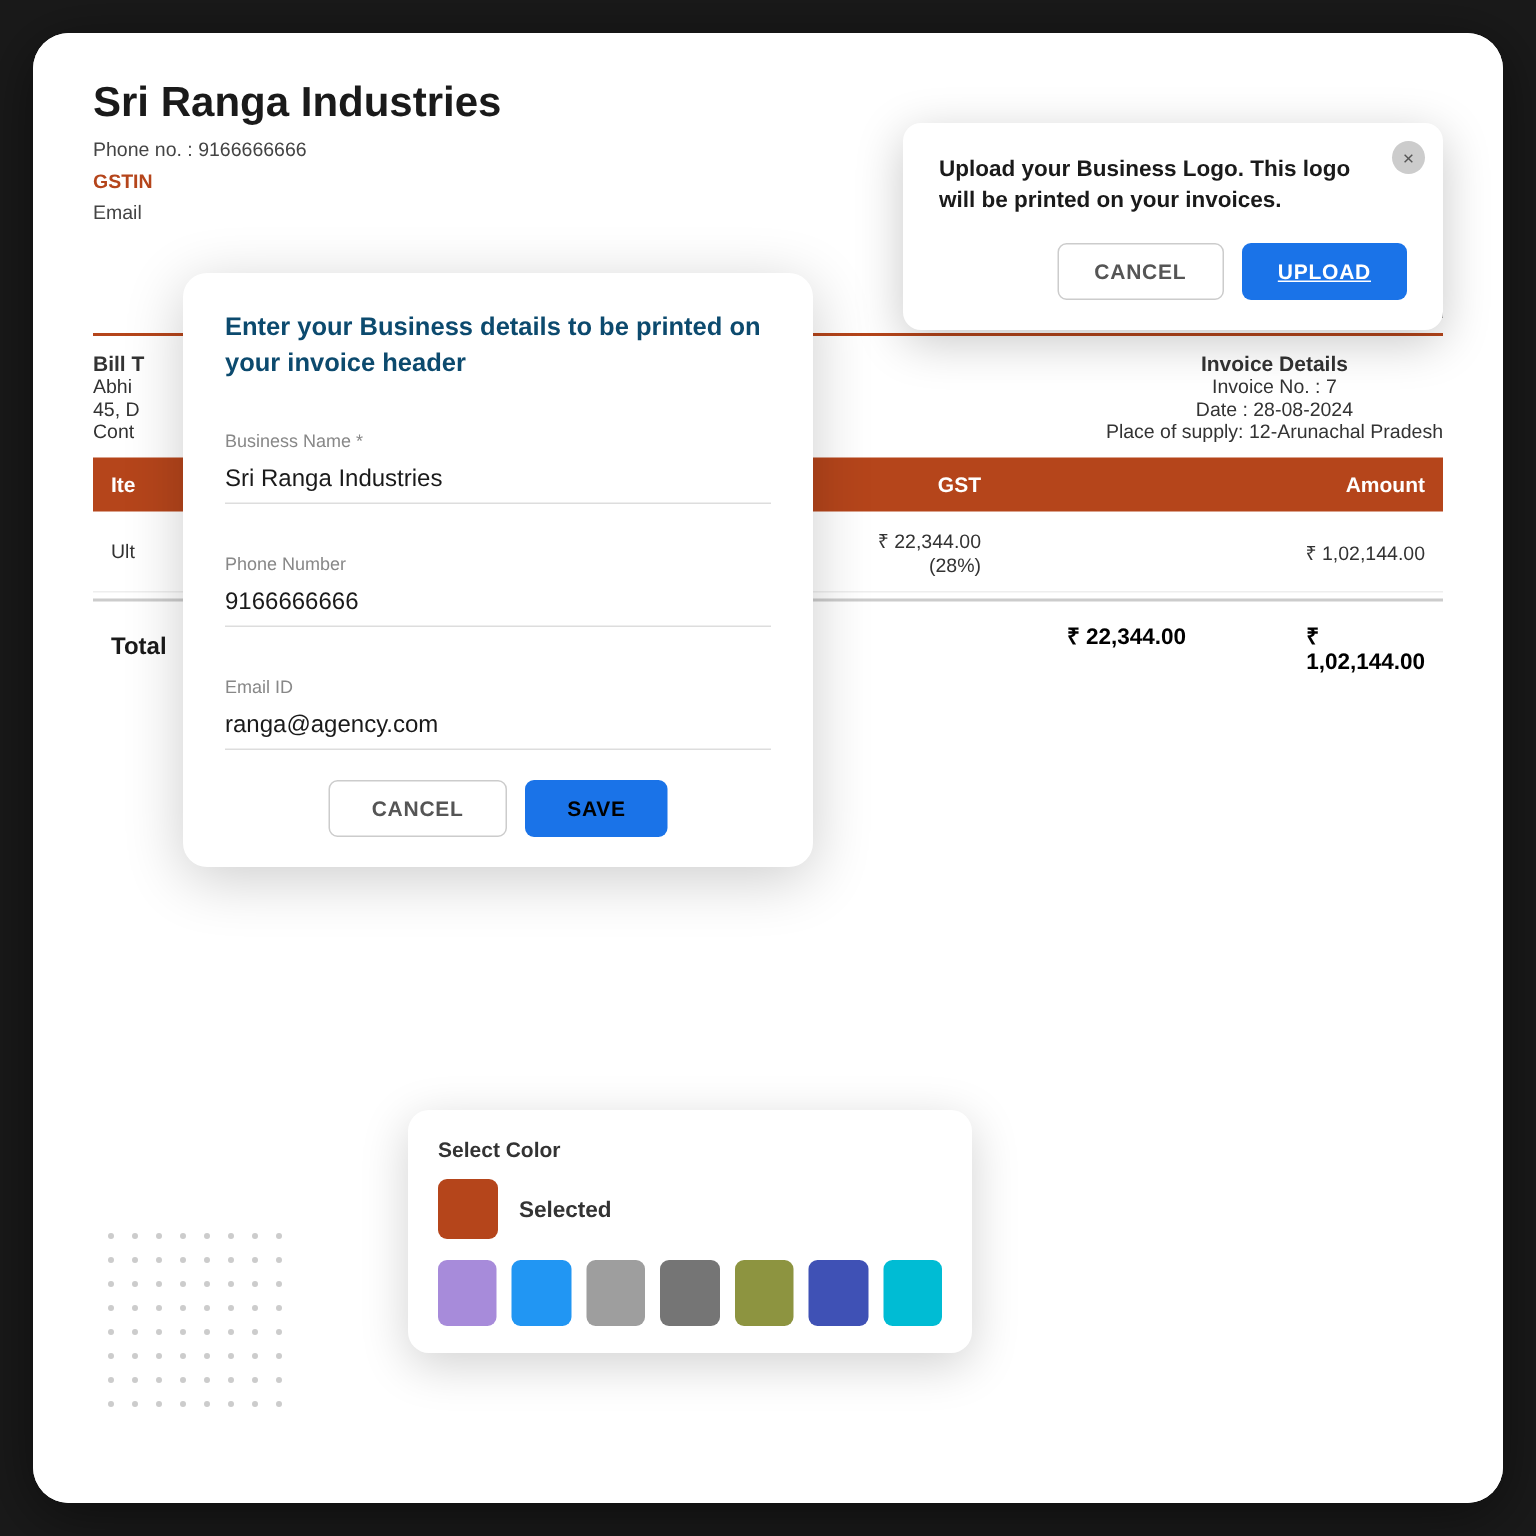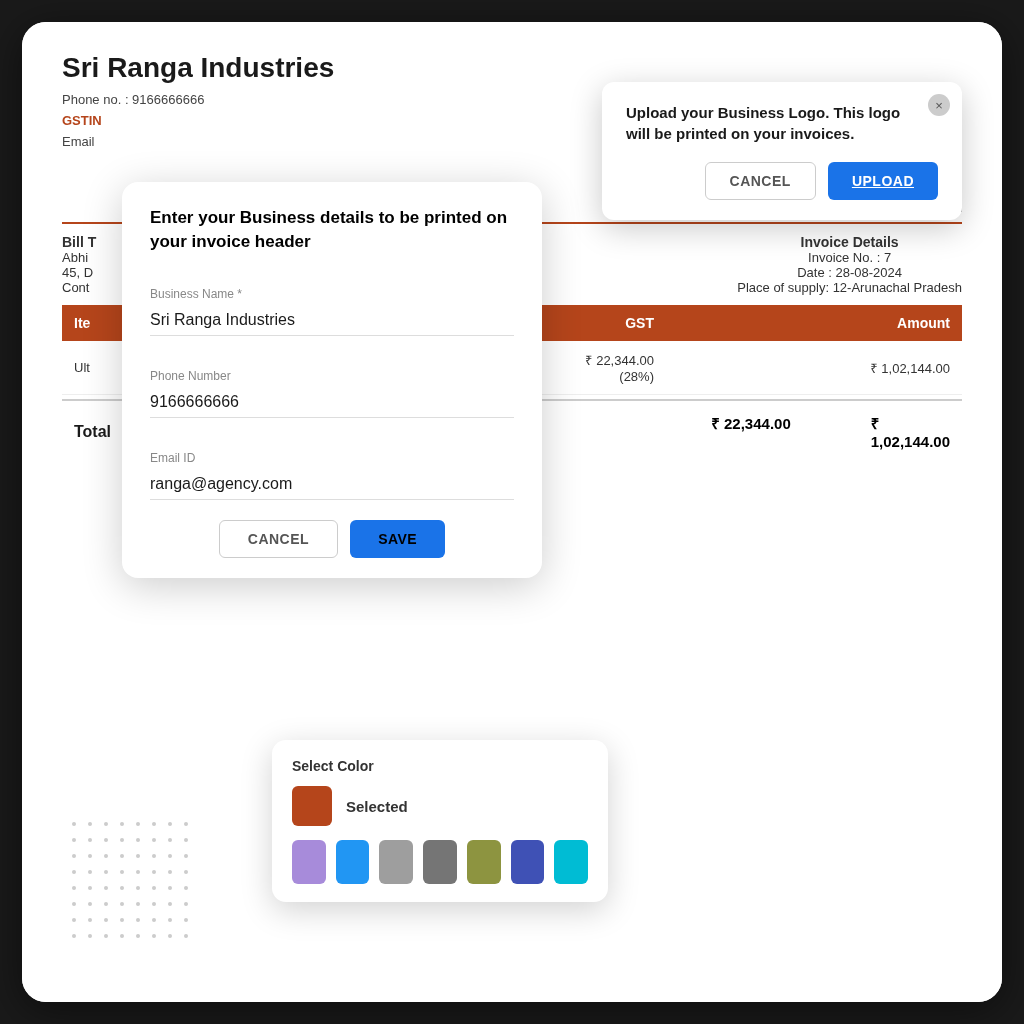--- a/index.html
+++ b/index.html
@@ -232,21 +232,21 @@
       background: #fff;
       border-radius: 16px;
       box-shadow: 0 8px 40px rgba(0,0,0,0.20);
       padding: 24px 28px 20px;
       z-index: 40;
     }
 
     .business-dialog-title {
       font-size: 17px;
       font-weight: 700;
-      color: #000000;
+      color: #0c4a6e;
       margin-bottom: 20px;
       line-height: 1.4;
     }
 
     .form-group {
       margin-bottom: 14px;
     }
 
     .form-label {
       font-size: 12px;
@@ -296,21 +296,21 @@
       color: #000000;
       cursor: pointer;
       letter-spacing: 0.5px;
     }
 
     
     .color-picker {
       position: absolute;
       bottom: 100px;
       left: 250px;
-      width: 336px;
+      width: 376px;
       background: #fff;
       border-radius: 14px;
       box-shadow: 0 8px 32px rgba(0,0,0,0.18);
       padding: 18px 20px;
       z-index: 50;
     }
 
     .color-picker-title {
       font-size: 14px;
       font-weight: 600;

